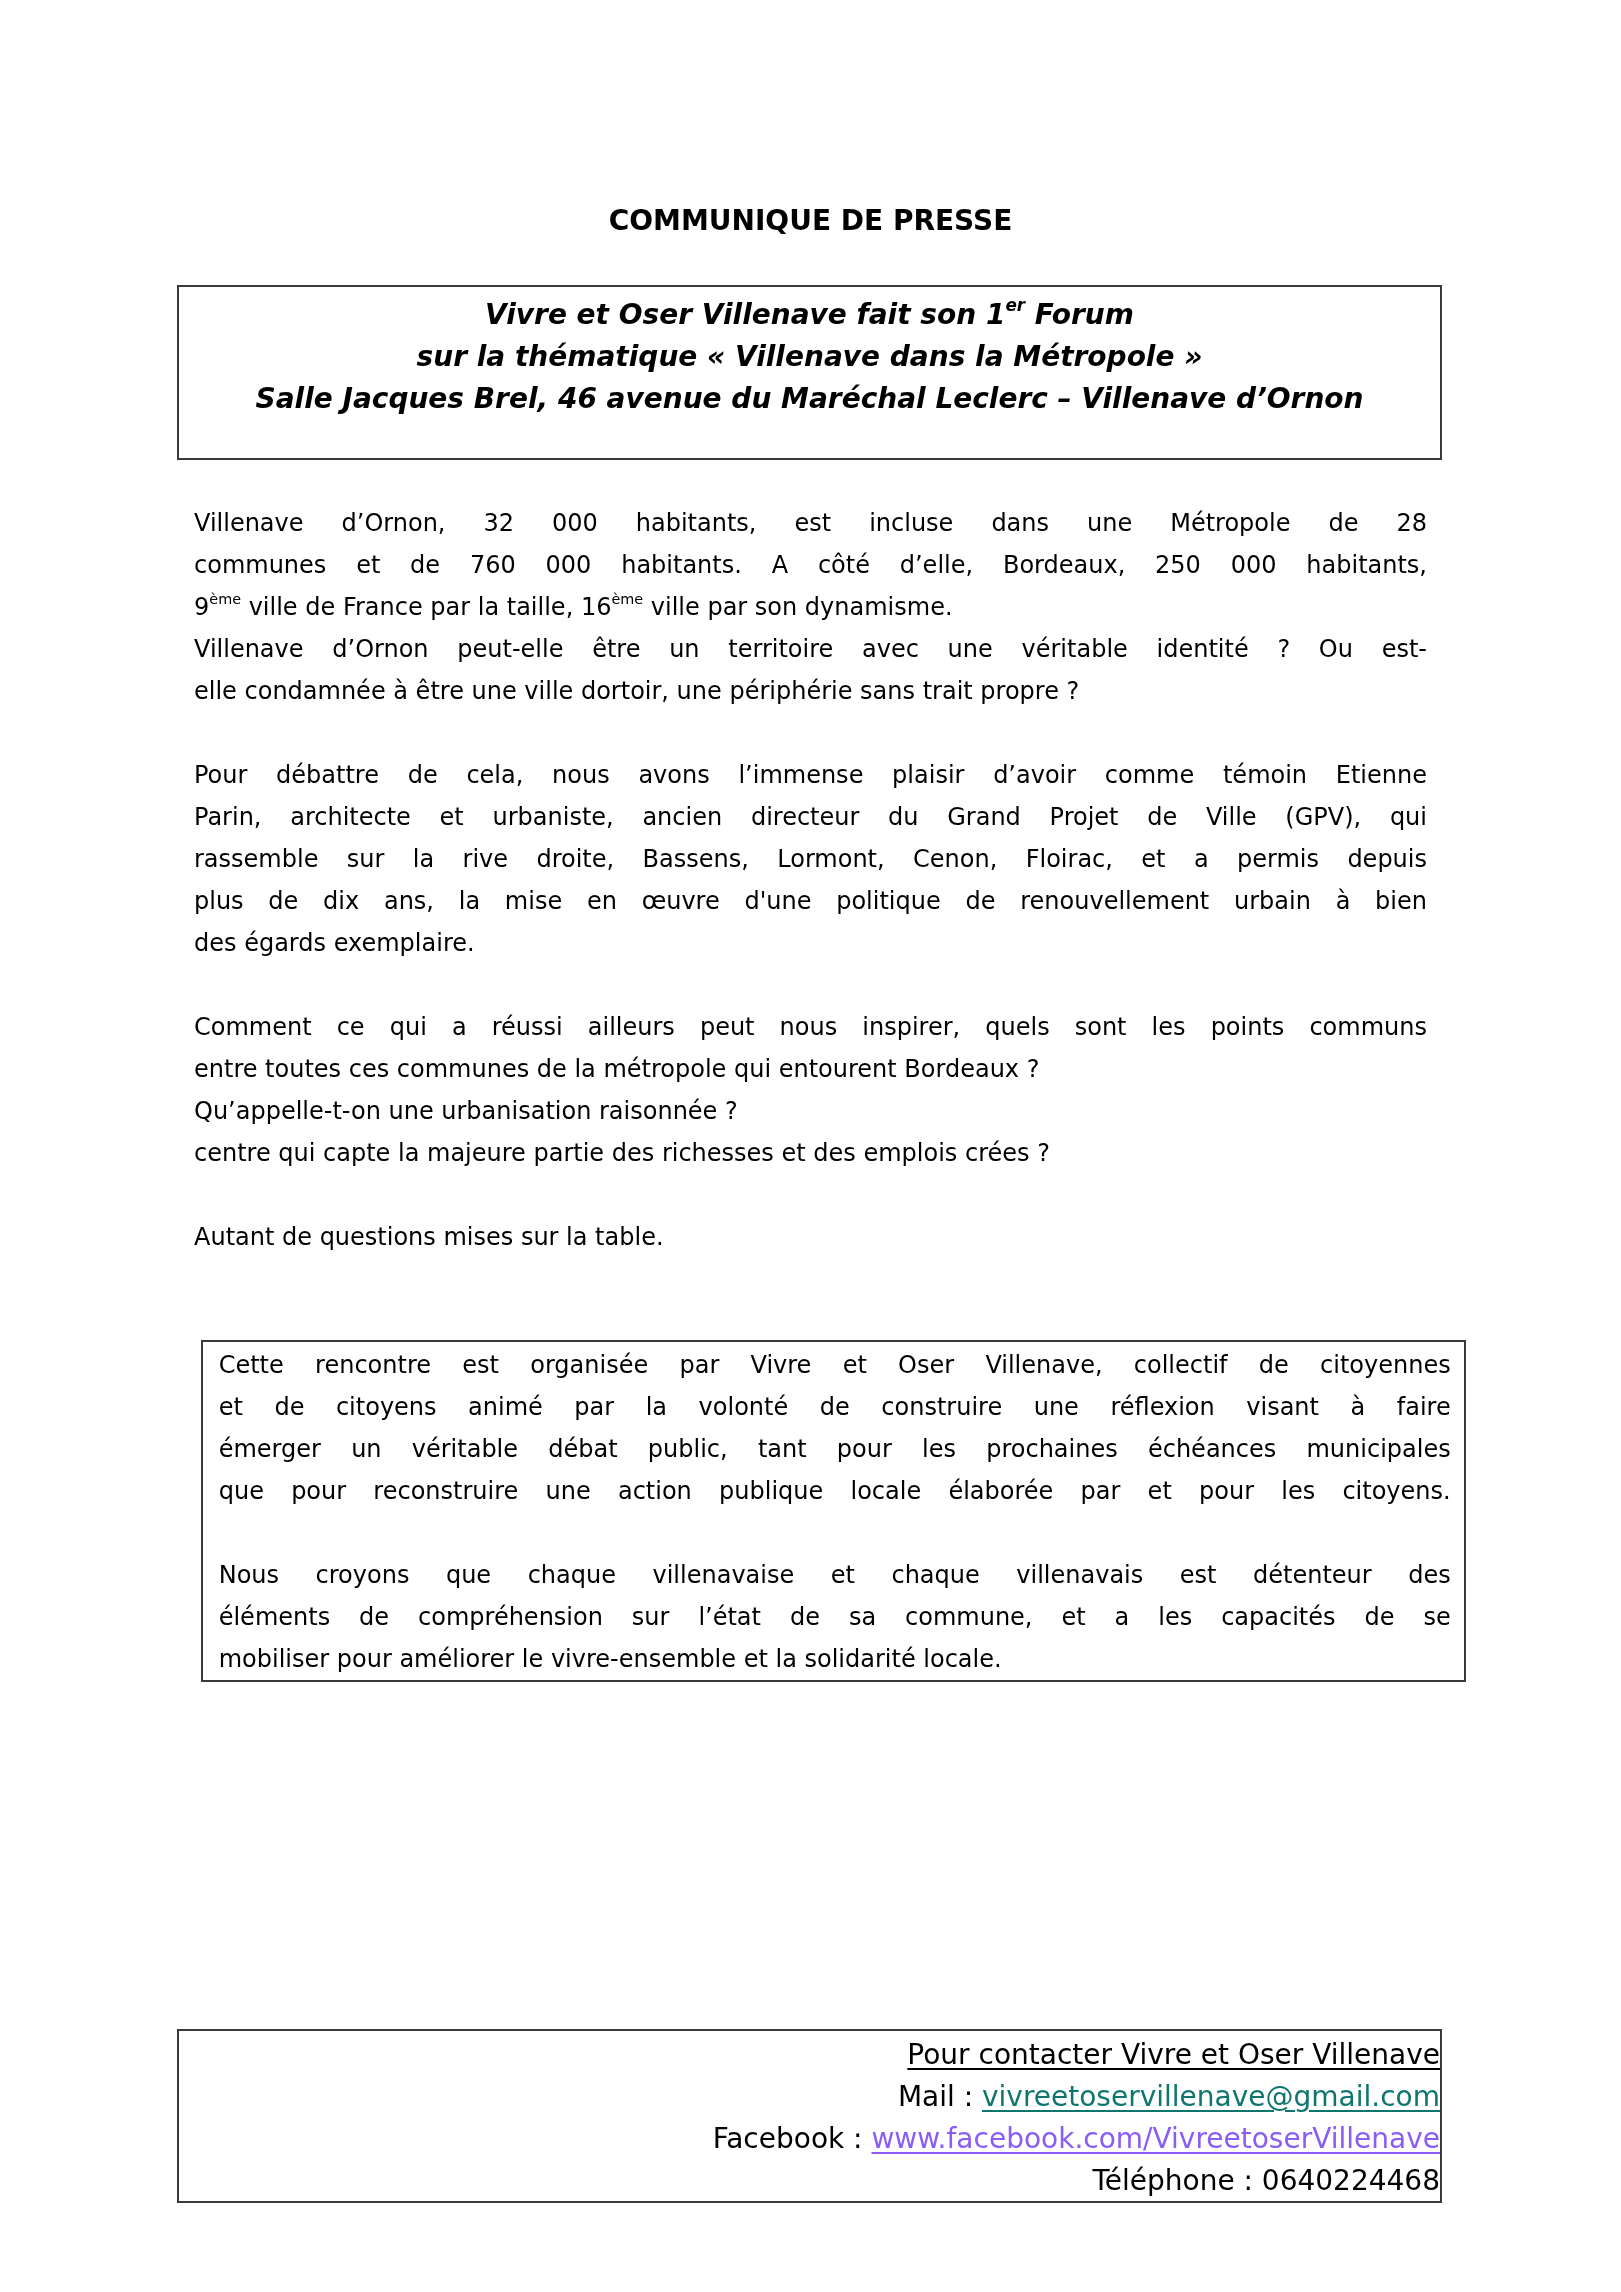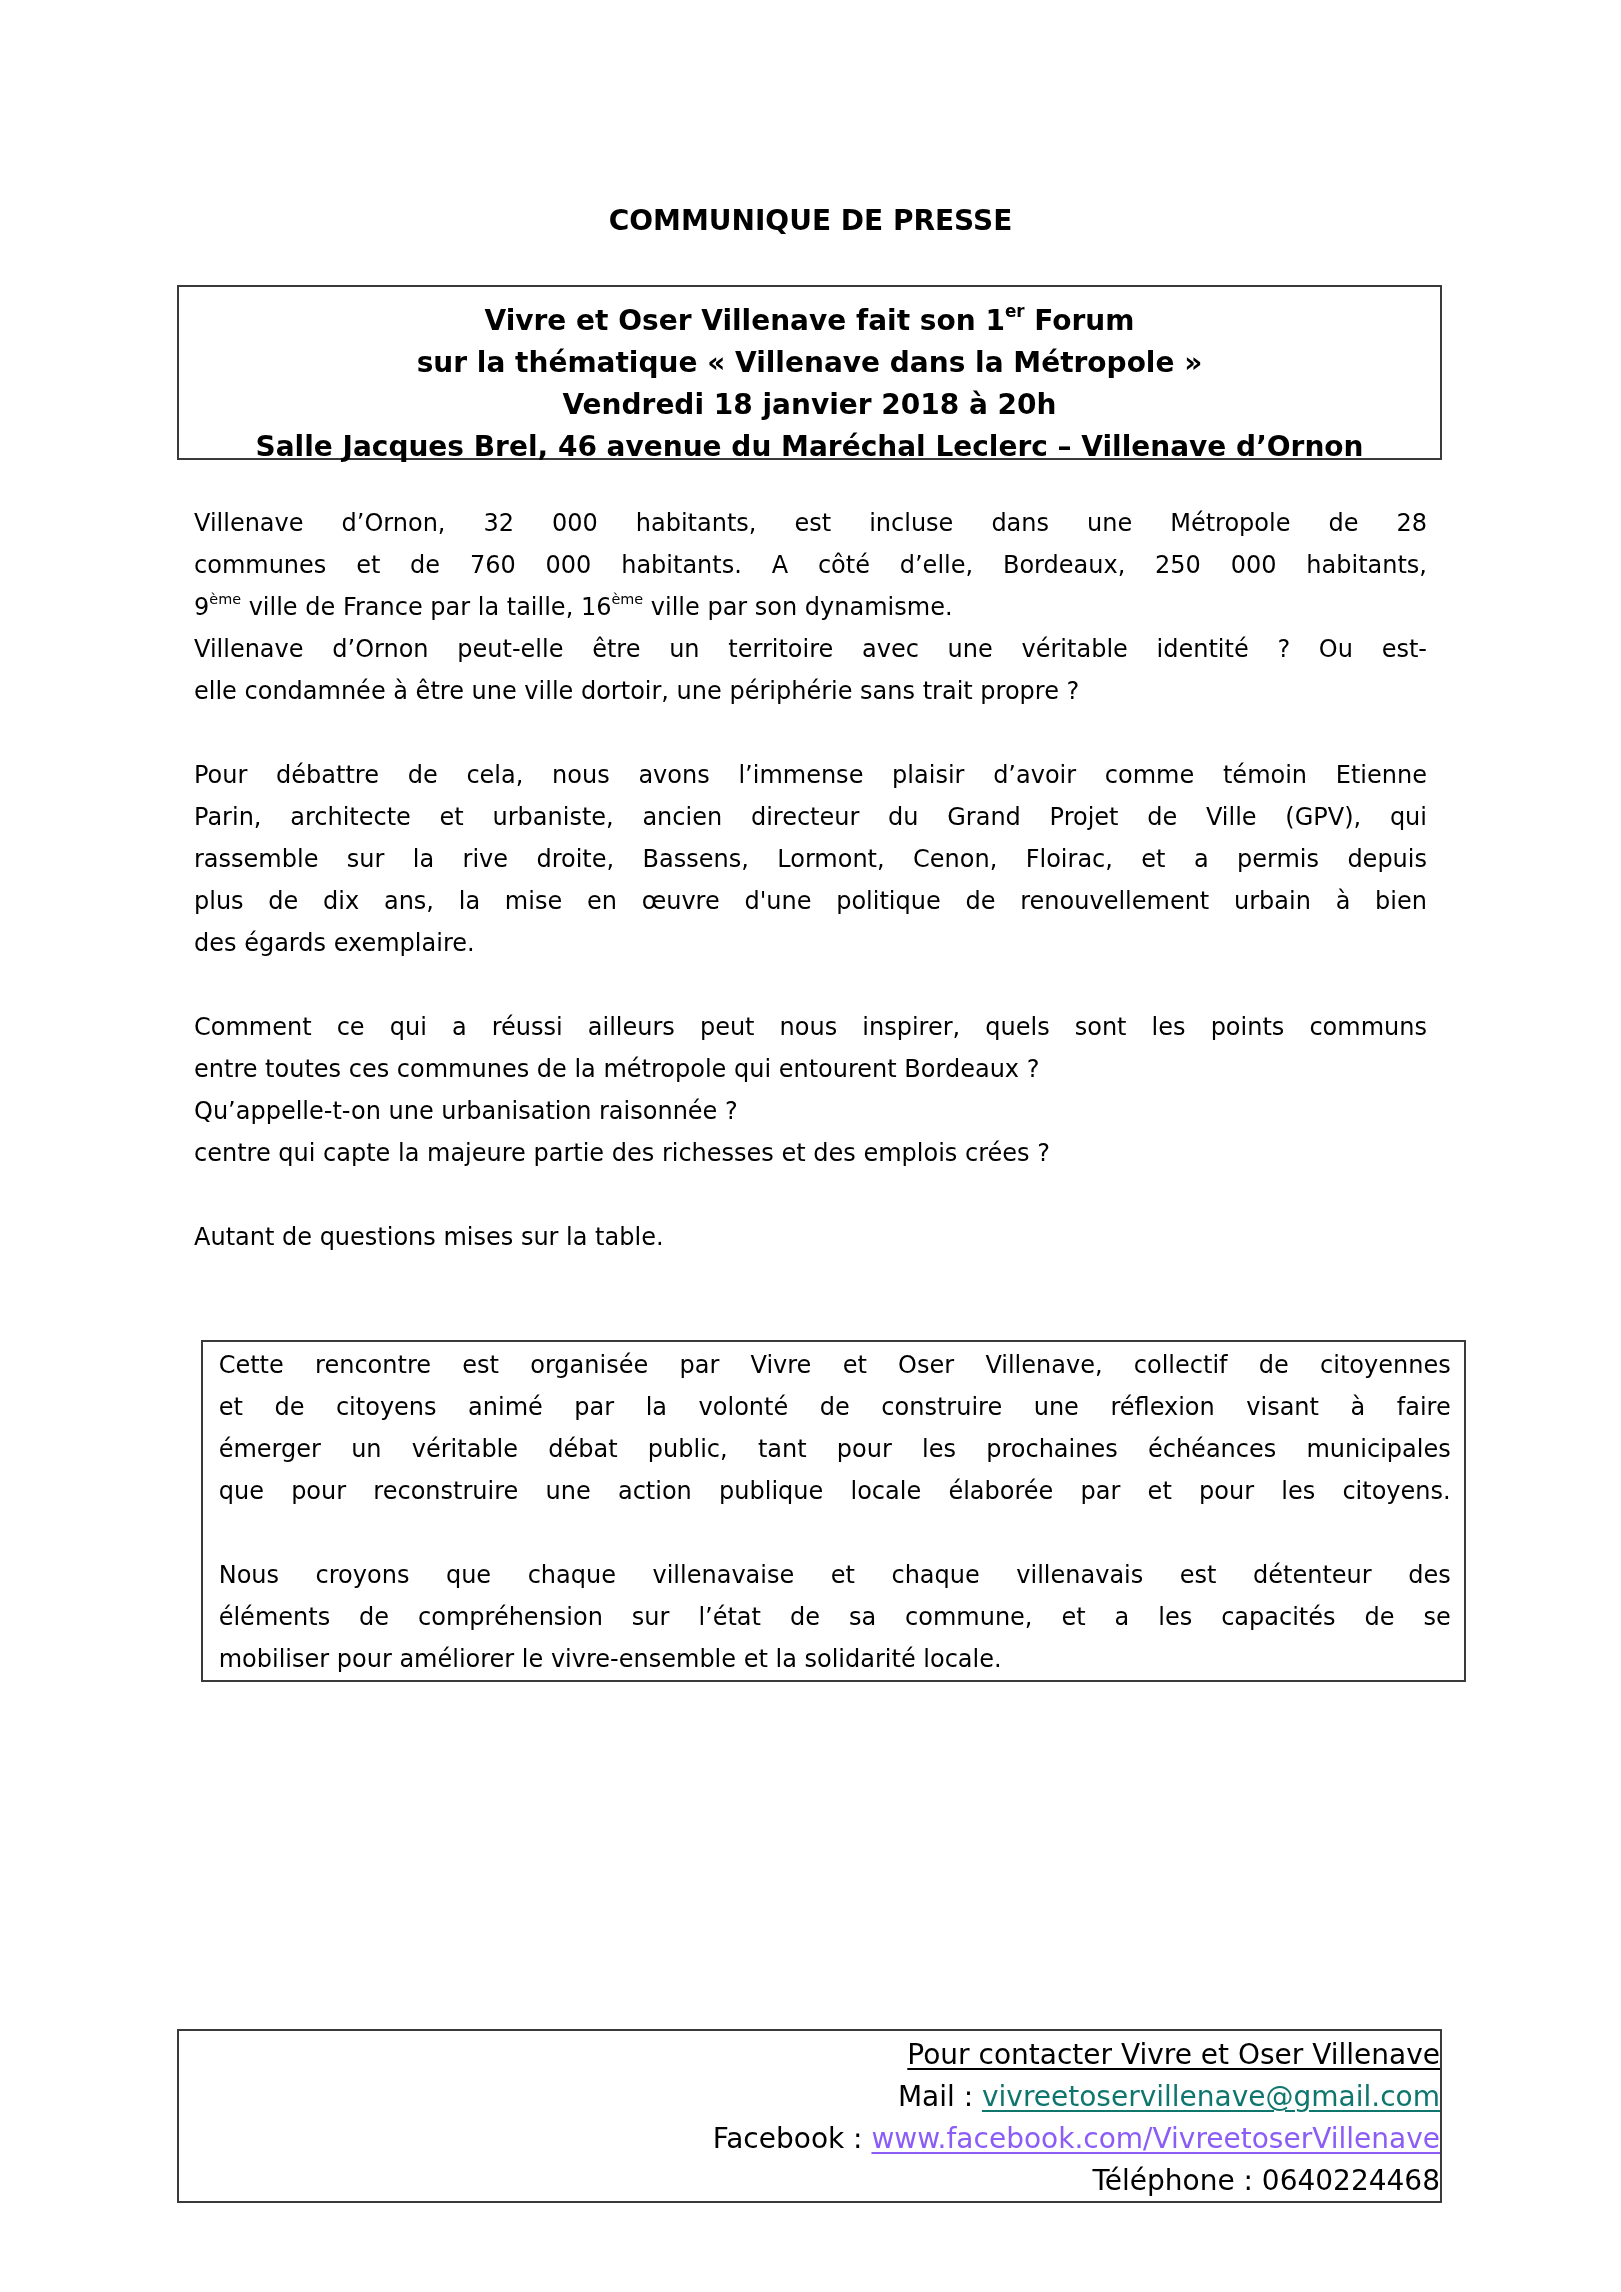--- a/index.html
+++ b/index.html
@@ -5,21 +5,21 @@
   html, body { margin: 0; padding: 0; background: #ffffff; }
   body { width: 1621px; height: 2293px; position: relative; overflow: hidden;
          font-family: "DejaVu Sans", sans-serif; color: #000; }
   .page { position: absolute; left: 0; top: 8px; width: 1527px; height: 2293px; background: #fff; }
 
   .title { position: absolute; left: 0; width: 1621px; top: 193px; text-align: center;
            font-weight: bold; font-size: 28px; line-height: 39px; letter-spacing: 0px; }
 
   .boxed { position: absolute; left: 177px; width: 1265px; border: 2px solid #3a3a3a;
            box-sizing: border-box; }
-  .head-box { top: 277px; height: 175px; padding-top: 13px; }
+  .head-box { top: 277px; height: 175px; padding-top: 7px; font-style: italic; }
   .head-line { display: block; text-align: center; font-weight: bold; font-size: 28px;
                line-height: 42px; height: 42px; white-space: nowrap; }
   sup { font-size: 0.6em; line-height: 0; vertical-align: 0.75em; }
 
   .body { position: absolute; left: 194px; width: 1233px; }
   .para-lines .ln { display: block; font-size: 24px; line-height: 42px; height: 42px;
                     white-space: nowrap; text-align: left; }
   .para-lines .ln.j { text-align: justify; text-align-last: justify; }
   .blank { display: block; height: 42px; }
 
@@ -34,21 +34,20 @@
 </head>
 <body>
 
 <div class="page">
 
   <div class="title">COMMUNIQUE DE PRESSE</div>
 
   <div class="boxed head-box" style="border-color: rgb(58, 58, 58);">
     <span class="head-line"><span>Vivre et Oser Villenave fait son 1</span><sup>er</sup><span> Forum</span></span>
     <span class="head-line">sur la thématique « Villenave dans la Métropole »</span>
-    <span class="head-line">Vendredi 18 janvier 2018 à 20h</span>
     <span class="head-line">Salle Jacques Brel, 46 avenue du Maréchal Leclerc – Villenave d’Ornon</span>
   </div>
 
   <div class="body para-lines" style="top:494px;">
     <div>
       <span class="ln j">Villenave d’Ornon, 32 000 habitants, est incluse dans une Métropole de 28</span>
       <span class="ln j">communes et de 760 000 habitants. A côté d’elle, Bordeaux, 250 000 habitants,</span>
       <span class="ln"><span>9</span><sup>ème</sup><span> ville de France par la taille, 16</span><sup>ème</sup><span> ville par son dynamisme.</span></span>
       <span class="ln j">Villenave d’Ornon peut-elle être un territoire avec une véritable identité ? Ou est-</span>
       <span class="ln">elle condamnée à être une ville dortoir, une périphérie sans trait propre ?</span>

